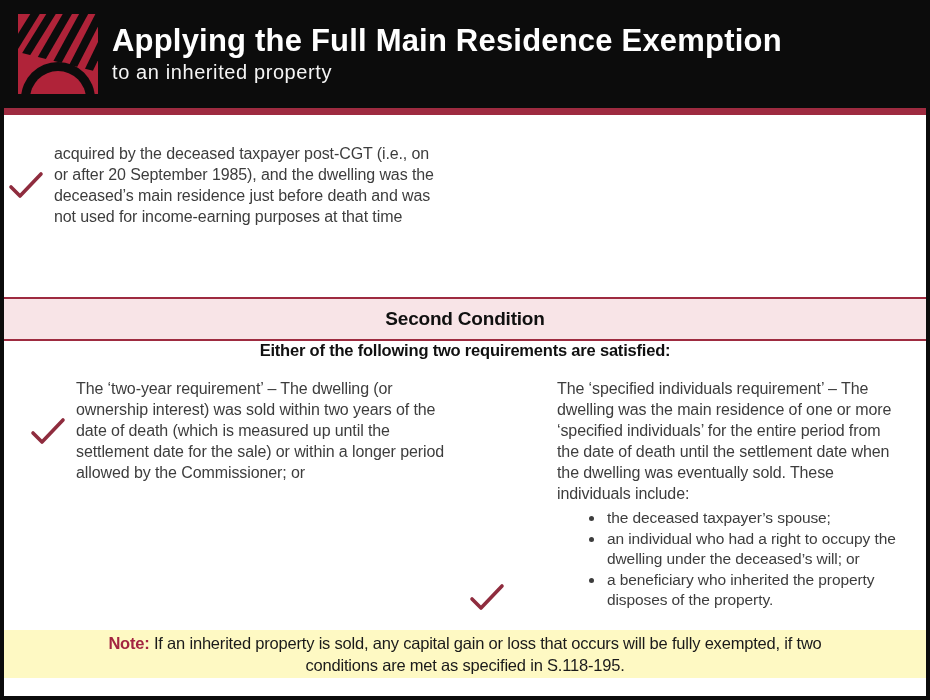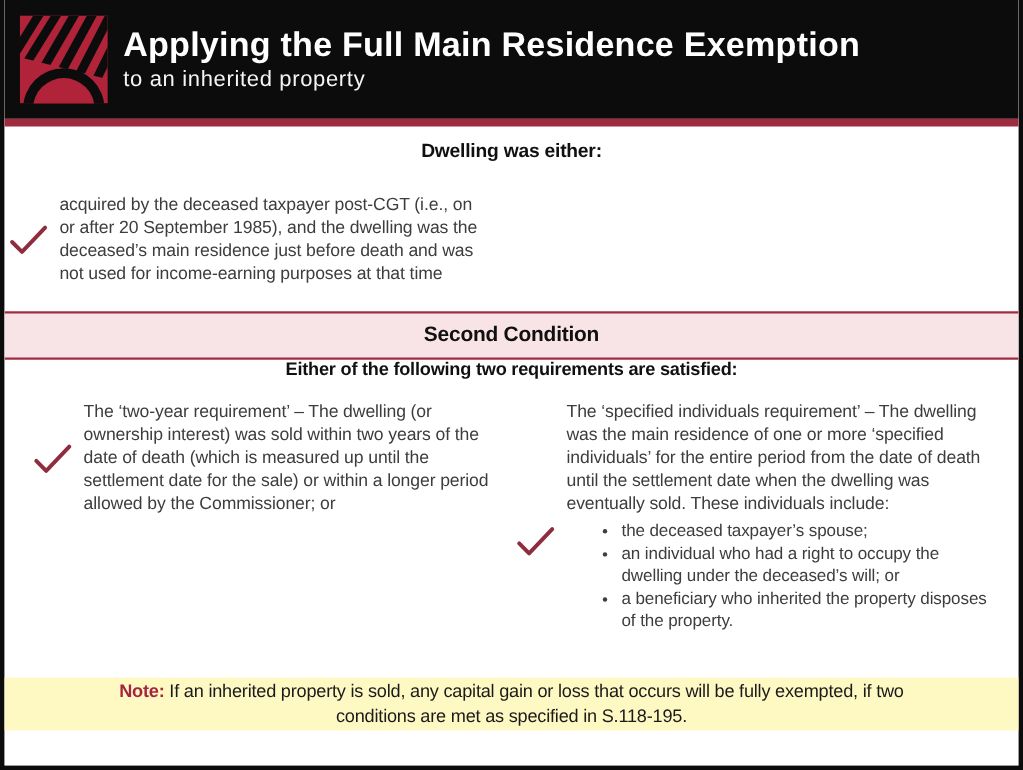--- a/index.html
+++ b/index.html
@@ -75,21 +75,21 @@
   .columns { display: flex; }
   .section-1 .columns { margin-top: 14px; height: 112px; align-items: center; }
   .section-2 .columns { margin-top: 18px; align-items: flex-start; }
 
   .col { flex: 1 1 50%; display: flex; }
   .item { display: flex; align-items: center; }
   .col-left .item { padding-left: 26px; padding-right: 18px; }
   .col-right .item { padding-left: 4px; padding-right: 22px; }
 
   .check { flex: 0 0 36px; margin-right: 10px; display: block; }
-  .item.has-bullets { align-items: center; }
+  .item.has-bullets { align-items: flex-end; gap: 42px; }
   .item.has-bullets .check { margin-top: 44px; }
   .section-1 .col-left .item { align-items: center; }
 
   .item-text {
     font-size: 16px;
     line-height: 21px;
     color: #3d3d3d;
     letter-spacing: -0.1px;
     max-width: 392px;
   }
@@ -149,21 +149,20 @@
     <div class="header-text">
       <div class="title">Applying the Full Main Residence Exemption</div>
       <div class="subtitle">to an inherited property</div>
     </div>
   </div>
 
   <div class="accent-bar"></div>
 
 
   <div class="section-1">
-    <div class="section-heading">Dwelling was either:</div>
     <div class="columns">
       <div class="col col-right">
         <div class="item">
           <svg class="check" width="36" height="28" viewBox="0 0 36 28">
             <polyline points="3,16 12,25 33,3" fill="none" stroke="#8f2c3e" stroke-width="3.6" stroke-linecap="round" stroke-linejoin="round"></polyline>
           </svg>
           <div class="item-text">acquired by the deceased taxpayer post-CGT (i.e., on or after 20 September 1985), and the dwelling was the deceased’s main residence just before death and was not used for income-earning purposes at that time</div>
         </div>
       </div>
     </div>

